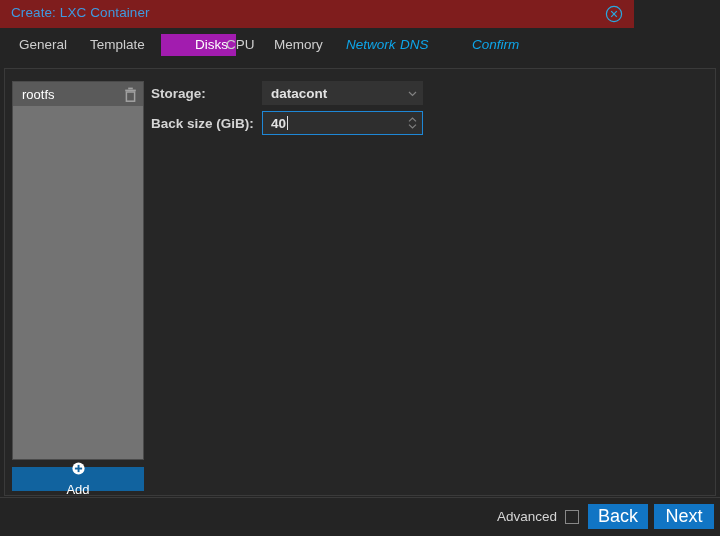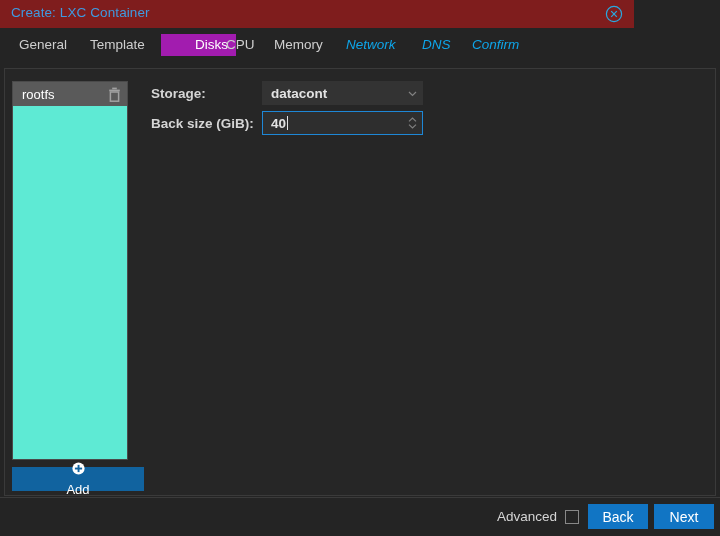--- a/index.html
+++ b/index.html
@@ -71,22 +71,22 @@
     left: 4px; top: 68px;
     width: 712px; height: 428px;
     background: #262626;
     border: 1px solid #3a3a3a;
   }
 
   
   .disk-list {
     position: absolute;
     left: 7px; top: 12px;
-    width: 116px; height: 379px;
-    background: #5eead4;
+    width: 132px; height: 379px;
+    background: #737373;
     border: 1px solid #4a4a4a;
     overflow: hidden;
   }
   .disk-row {
     position: relative;
     height: 24px;
     background: #5a5a5a;
     display: flex;
     align-items: center;
     padding: 0 6px 0 9px;
@@ -198,21 +198,21 @@
     background: #242424;
     cursor: pointer;
   }
   .footer-btn {
     position: absolute;
     top: 6px;
     height: 25px;
     background: #1175c4;
     border: none;
     color: #ffffff;
-    font-size: 14px;
+    font-size: 18px;
     font-family: "Liberation Sans", sans-serif;
     cursor: pointer;
     padding: 0;
   }
   .btn-back { right: 72px; width: 60px; }
   .btn-next { right: 6px; width: 60px; }
 </style>
 </head>
 <body>
 
@@ -229,21 +229,21 @@
     </div>
   </div>
 
   <div class="tabbar">
     <div class="tab" style="left:11px">General</div>
     <div class="tab" style="left:82px">Template</div>
     <div class="tab active" style="left:161px">Disks</div>
     <div class="tab" style="left:218px">CPU</div>
     <div class="tab" style="left:266px">Memory</div>
     <div class="tab disabled" style="left:338px">Network</div>
-    <div class="tab disabled" style="left:414px">DNS</div>
+    <div class="tab disabled" style="left:392px">DNS</div>
     <div class="tab disabled" style="left:464px">Confirm</div>
   </div>
 
   <div class="content-panel">
 
     <div class="disk-list">
       <div class="disk-row">
         <span class="disk-row-label">rootfs</span>
         <span class="trash-icon">
           <svg width="13" height="15" viewBox="0 0 13 15" aria-hidden="true">

